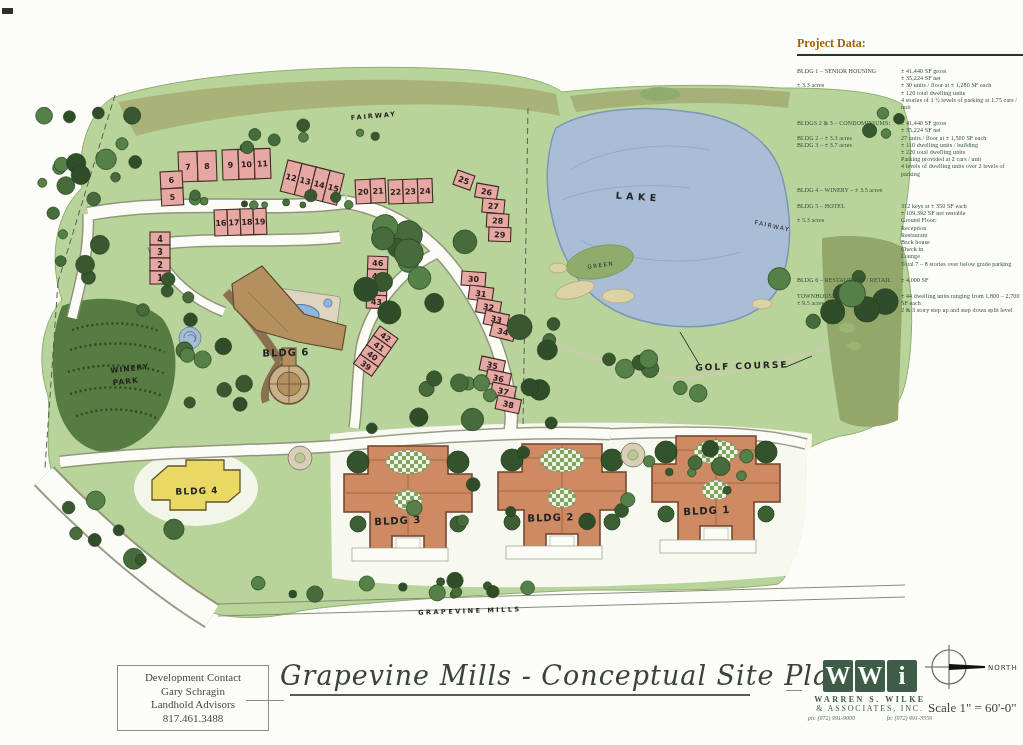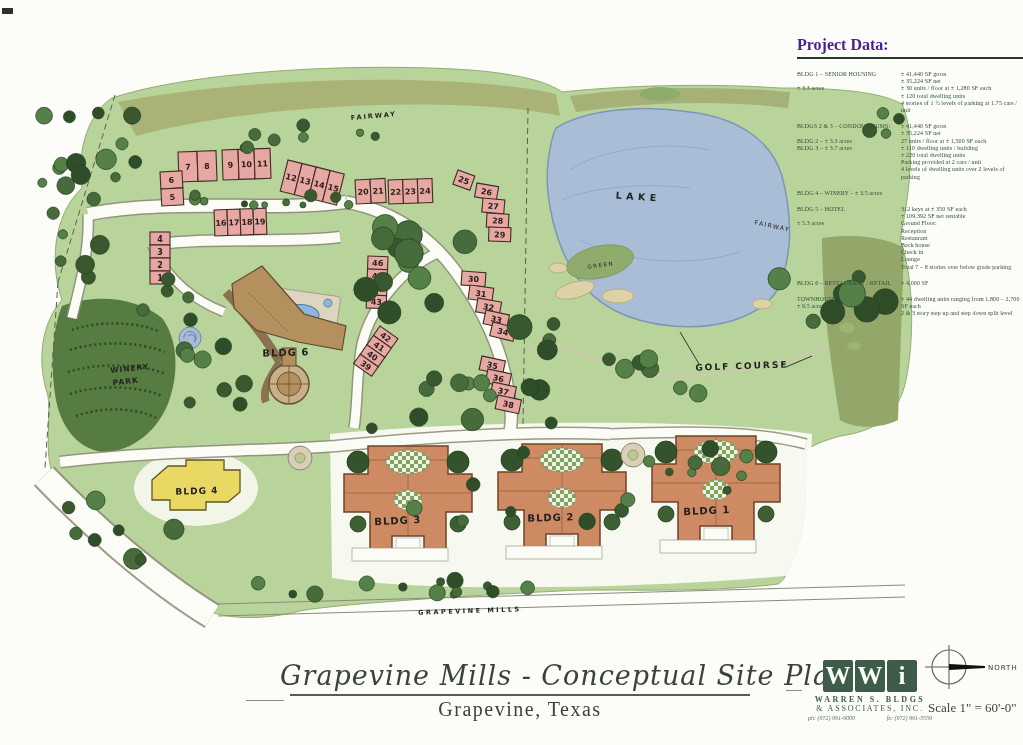--- a/index.html
+++ b/index.html
@@ -1,20 +1,20 @@
 <!DOCTYPE html>
 <html><head>
 <meta charset="utf-8">
 <style>
   html,body{margin:0;padding:0;background:#e9e9e6;}
   .sheet{position:relative;width:1023px;height:745px;background:#fcfcf8;overflow:hidden;
          font-family:"Liberation Serif",serif;margin:0 auto;}
   
   .pd{position:absolute;left:797px;top:36px;width:226px;}
-  .pd-heading{font-size:16px;font-weight:bold;color:#4c1d95;margin:0 0 3px 0;
+  .pd-heading{font-size:12px;font-weight:bold;color:#a16207;margin:0 0 3px 0;
               font-family:"Liberation Serif",serif;}
   .pd-rule{border-top:2px solid #24372b;margin-bottom:12px;}
   .pd-row{display:flex;margin-bottom:9px;}
   .pd-left{width:100px;flex:none;padding-right:4px;}
   .pd-right{flex:1;}
   .pd-line{font-size:6px;line-height:7.2px;color:#2f4f3c;letter-spacing:.1px;}
   
   .contact-box{position:absolute;left:117px;top:665px;width:146px;border:1px solid #8f8f85;
                text-align:center;padding:5px 2px;color:#4a4a40;}
   .contact-box div{font-size:11px;line-height:13.5px;}
@@ -579,34 +579,39 @@
           </div>
         </div>
       </div>
   </div>
 
   
   <div class="corner-mark"></div>
   <div class="dash" style="left:246px;top:700px;width:38px;"></div>
   <div class="dash" style="left:786px;top:690px;width:16px;"></div>
 
+  <div class="contact-box">
+    <div>Development Contact</div>
+    <div>Gary Schragin</div>
+    <div>Landhold Advisors</div>
+    <div>817.461.3488</div>
+  </div>
 
   <div class="title-block">
     <div class="tb-title">Grapevine Mills - Conceptual Site Plan</div>
     <div class="tb-rule"></div>
-    <div class="tb-city">Grapevine, Texas</div>
   </div>
 
   <div class="firm">
     <div class="logo-row">
       <div class="logo-sq">W</div>
       <div class="logo-sq">W</div>
       <div class="logo-sq">i</div>
     </div>
-    <div class="firm-name1">WARREN S. BLDGS</div>
+    <div class="firm-name1">WARREN S. WILKE</div>
     <div class="firm-name2">&amp; ASSOCIATES, INC.</div>
     <div class="firm-phone">
       <span>ph: (972) 991-9000</span>
       <span>fx: (972) 991-3559</span>
     </div>
   </div>
 
   <svg class="compass" width="100" height="46">
     <line x1="0" y1="23" x2="48" y2="23" stroke="#555" stroke-width="1"></line>
     <line x1="24" y1="1" x2="24" y2="45" stroke="#555" stroke-width="1"></line>

